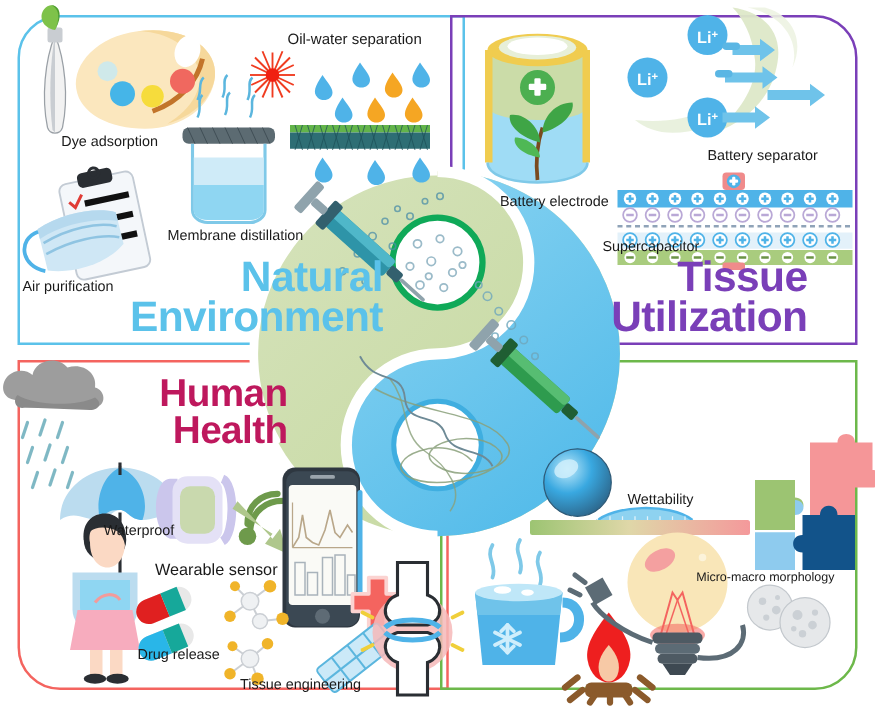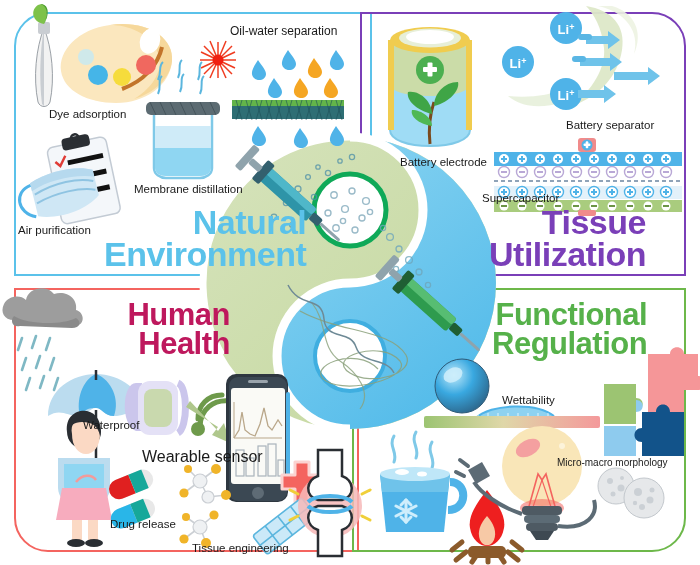--- a/index.html
+++ b/index.html
@@ -582,21 +582,21 @@
 
       <g fill="none" stroke="#6E9A4B" stroke-width="5" stroke-linecap="round">
         <path d="M78 44 C78 30 88 20 102 20"></path>
         <path d="M80 52 C80 34 94 24 110 26"></path>
       </g>
       <circle cx="78" cy="54" r="7" fill="#6E9A4B"></circle>
 
       <path d="M66 32 L98 52 L92 60 L110 68 L104 48 L98 56 L70 26 Z" fill="#AFC78C"></path>
     </svg>
   </div>
-  <div class="lbl" style="left:142px;top:448px;font-size:16px;">Wearable sensor</div>
+  <div class="lbl" style="left:124px;top:448px;font-size:13px;">Wearable sensor</div>
 
   <div class="ico" style="left:224px;top:372px;">
     <svg width="68" height="132" viewBox="0 0 68 132">
       <rect x="2" y="2" width="62" height="128" rx="10" fill="#2E3740"></rect>
       <rect x="5" y="5" width="58" height="124" rx="9" fill="#3B4853"></rect>
       <rect x="7" y="16" width="54" height="96" rx="3" fill="#FAFAF6"></rect>
       <rect x="24" y="8" width="20" height="3" rx="1.5" fill="#9AA4AC"></rect>
       <circle cx="34" cy="121" r="6" fill="#5E6B75"></circle>
       <rect x="62" y="20" width="4" height="96" rx="2" fill="#4FB3E8"></rect>
 
@@ -836,16 +836,14 @@
       <path d="M-4 54 L-12 50" stroke="#5C6B75" stroke-width="4" stroke-linecap="round"></path>
     </svg>
   </div>
 
   <div class="titleblk" id="t-ne">Natural
 Environment</div>
   <div class="titleblk" id="t-eu">Tissue
 Utilization</div>
   <div class="titleblk" id="t-hh">Human
 Health</div>
-  <div class="titleblk" id="t-fr">Functional
-Regulation</div>
 
 </div>
 
 </body></html>

